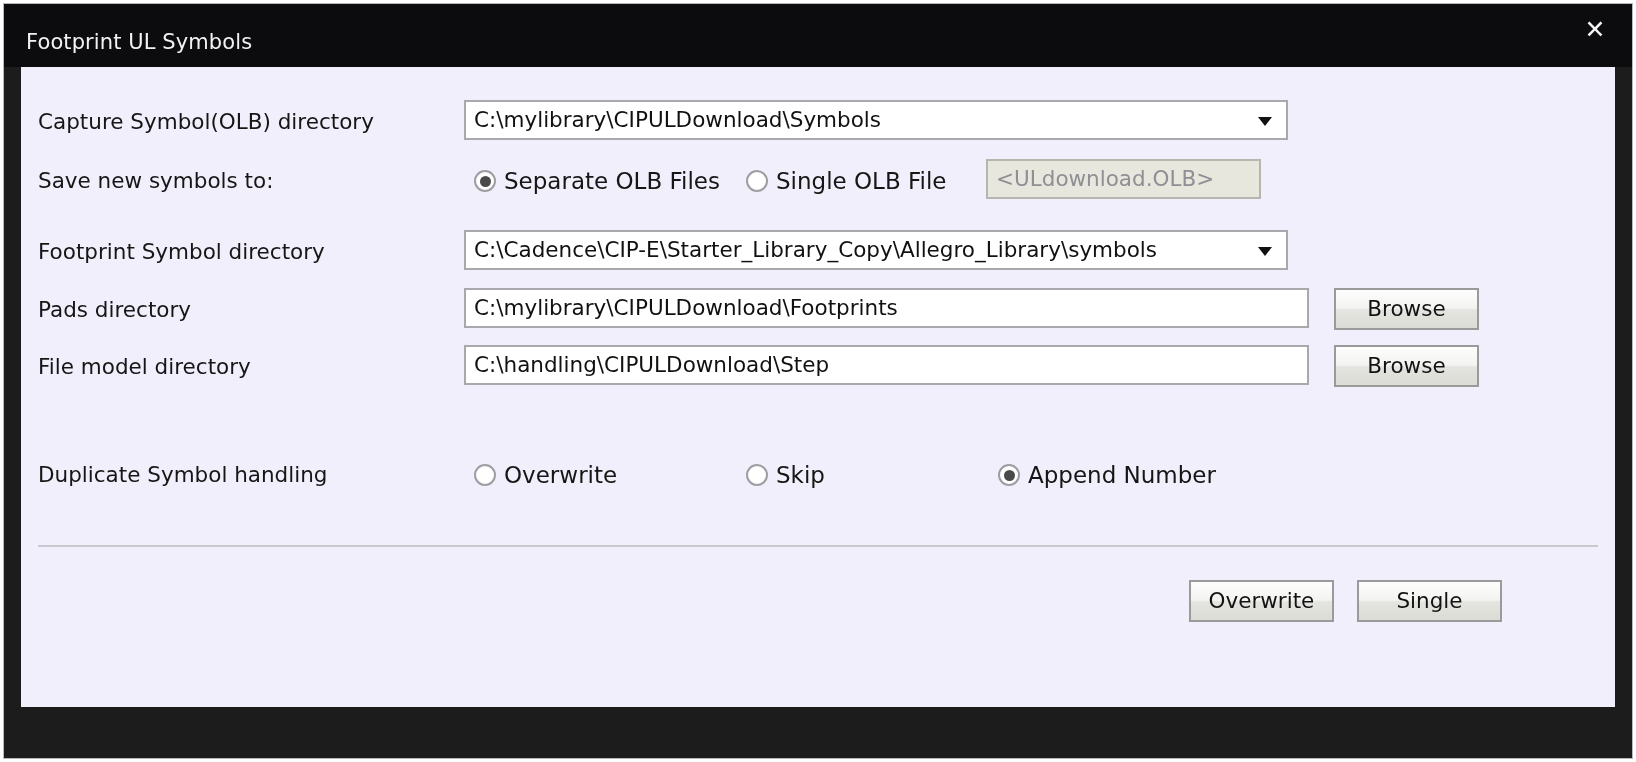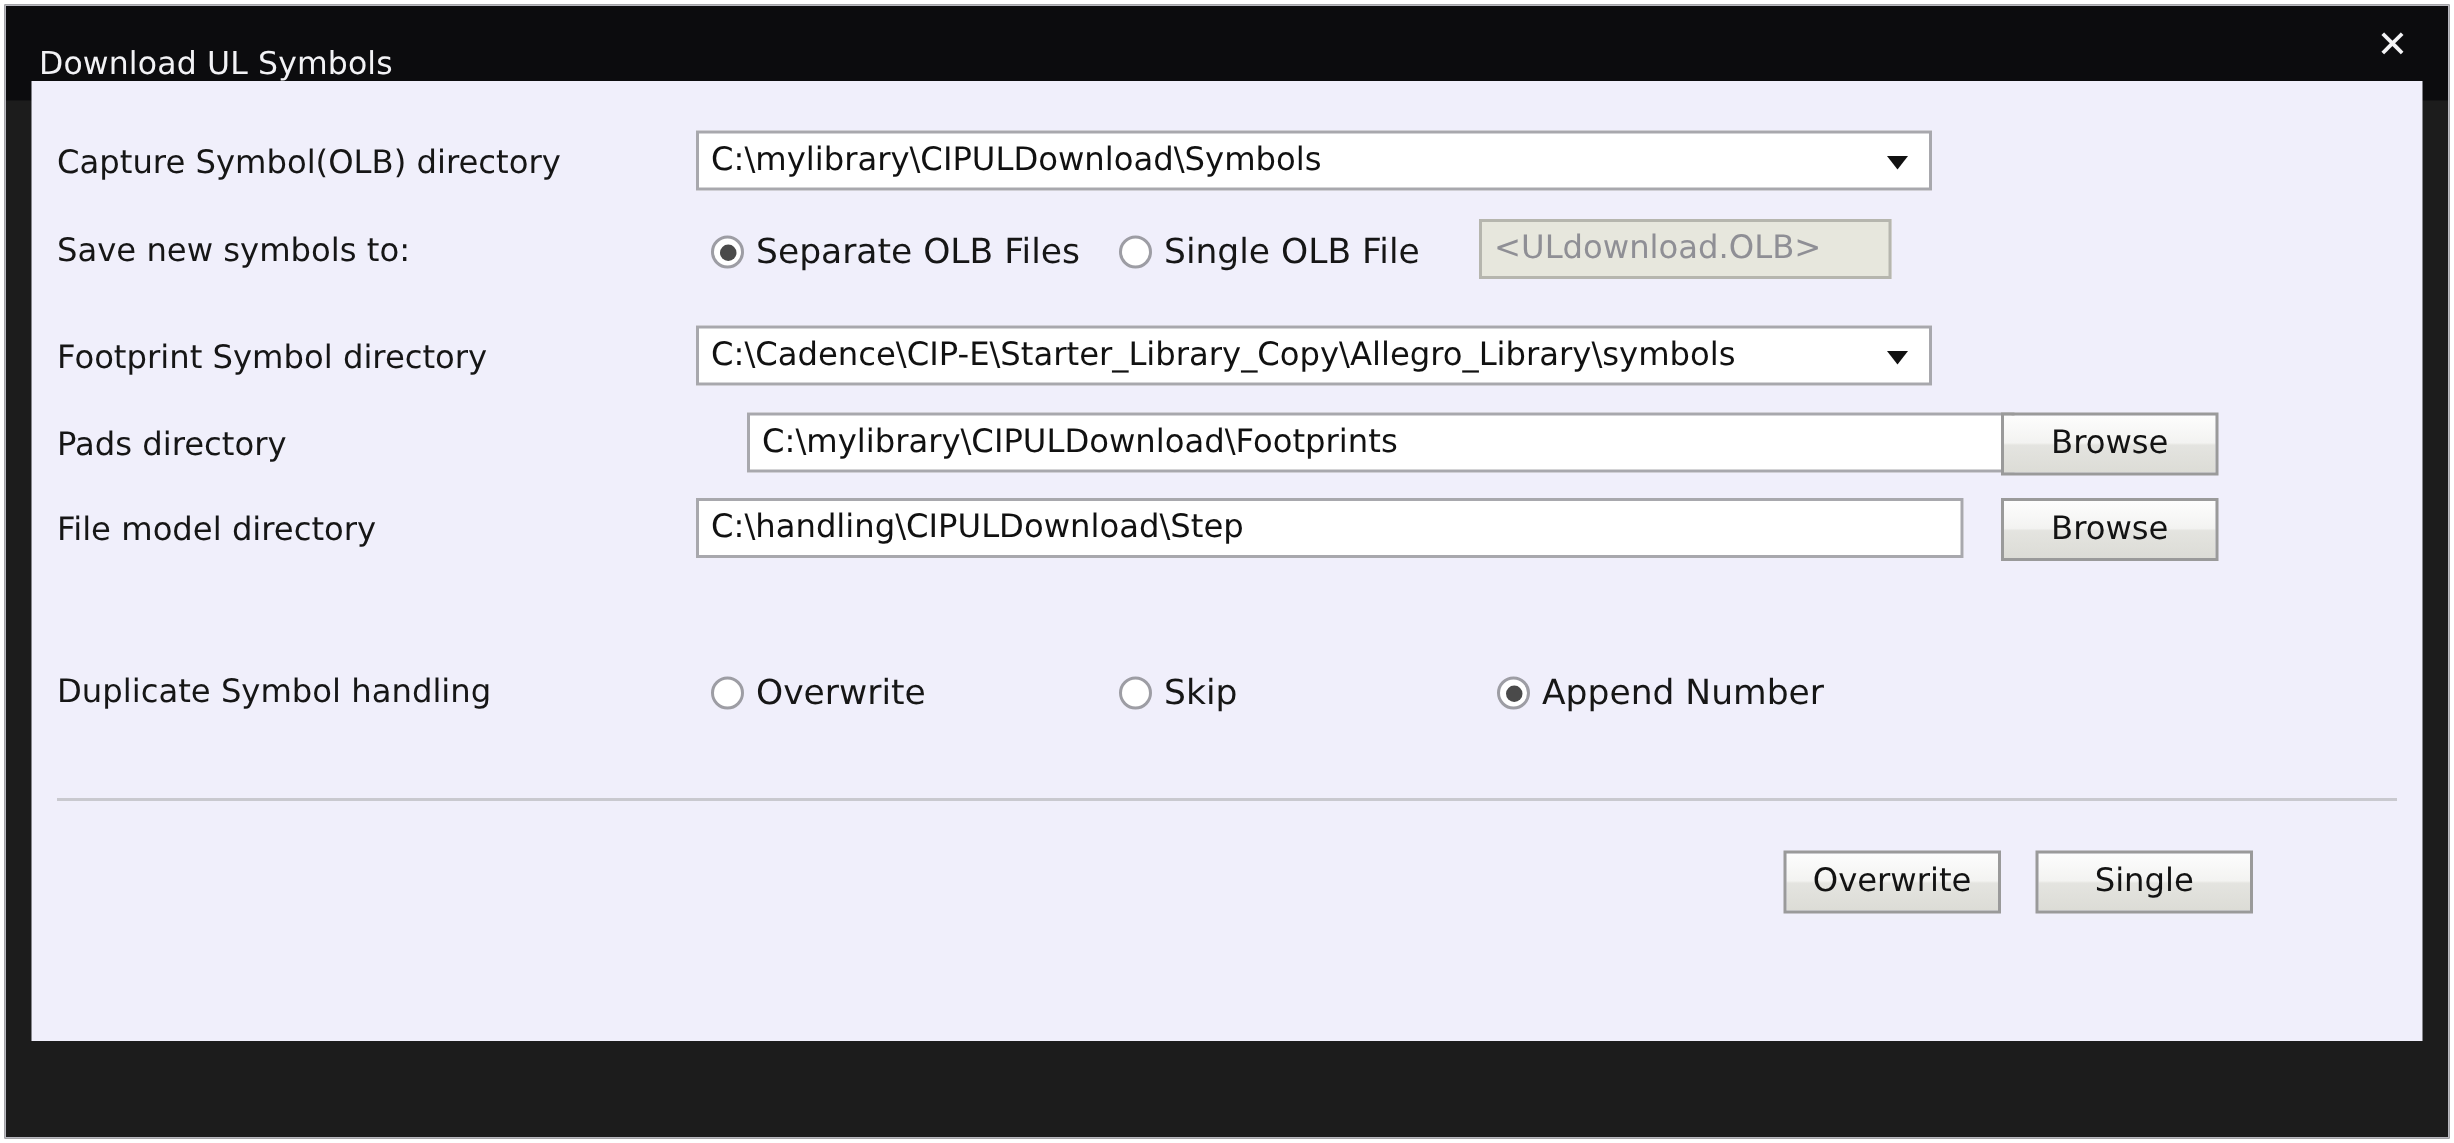--- a/index.html
+++ b/index.html
@@ -58,21 +58,21 @@
     font-size: 25px;
     color: #f4f4f6;
     cursor: pointer;
     user-select: none;
   }
 
   
   .content {
     position: absolute;
     left: 17px;
-    top: 50px;
+    top: 63px;
     width: 1594px;
     height: 640px;
     background: #f0effb;
   }
 
   
   .row {
     position: absolute;
     left: 0;
     width: 100%;
@@ -231,21 +231,21 @@
   }
   .footer-btns .btn { margin-left: 18px; }
 </style>
 </head>
 <body>
 
 <div id="root">
   <div class="window-frame">
 
     <div class="titlebar">
-      <div class="titlebar-text">Download UL Symbols</div>
+      <div class="titlebar-text">Footprint UL Symbols</div>
       <div class="close-btn">✕</div>
     </div>
 
     <div class="content">
 
       <div class="row" style="top:33px;">
         <div class="row-label">Capture Symbol(OLB) directory</div>
         <div class="field-zone" style="width:824px;">
           <div class="combo">
             <span class="combo-text">C:\mylibrary\CIPULDownload\Symbols</span>
@@ -279,21 +279,21 @@
         <div class="field-zone" style="width:824px;">
           <div class="combo">
             <span class="combo-text">C:\Cadence\CIP-E\Starter_Library_Copy\Allegro_Library\symbols</span>
             <span class="arrow"></span>
           </div>
         </div>
       </div>
 
       <div class="row" style="top:221px;">
         <div class="row-label">Pads directory</div>
-        <div class="field-zone" style="width:845px;margin-left:34px;">
+        <div class="field-zone" style="width:845px;">
           <div class="textbox">
             <span class="tb-text">C:\mylibrary\CIPULDownload\Footprints</span>
           </div>
         </div>
         <div style="position:absolute; left:1313px; top:0px;">
           <div class="btn" style="width:145px;">Browse</div>
         </div>
       </div>
 
       <div class="row" style="top:278px;">

